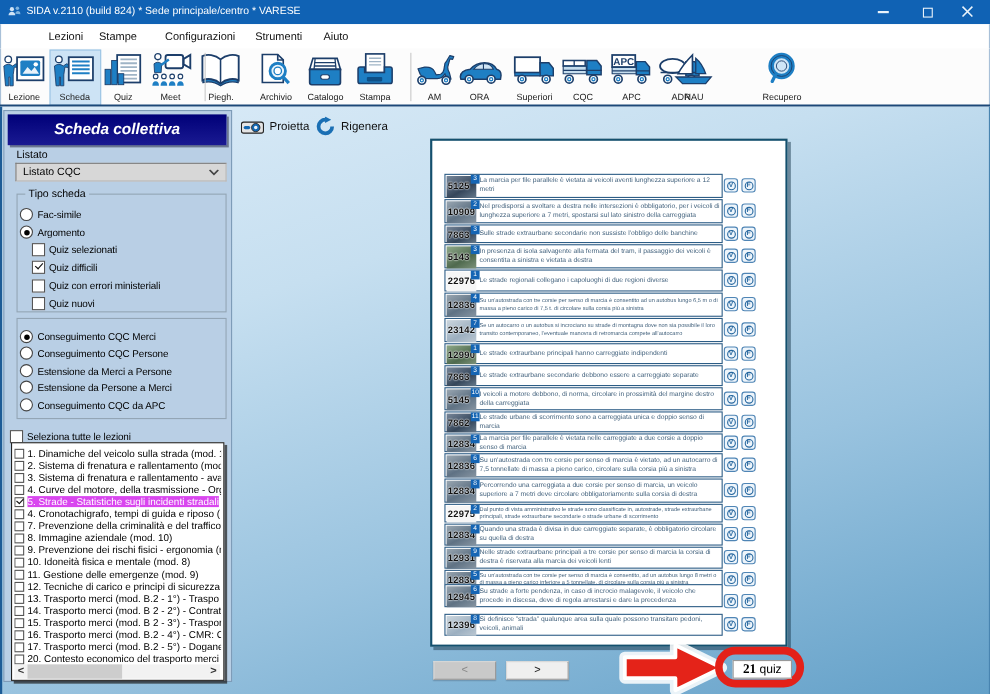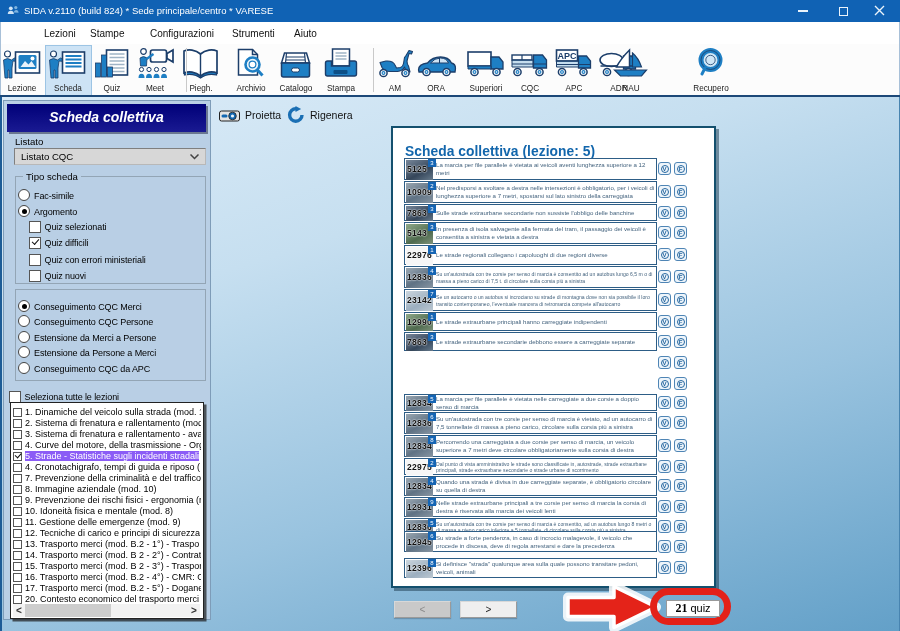--- a/index.html
+++ b/index.html
@@ -25,21 +25,21 @@
 .glab{position:absolute;top:-6px;left:7px;background:#b9cfe5;padding:0 3px;font-size:9.6px;color:#000;}
 .ctl{position:absolute;font-size:9px;letter-spacing:-0.1px;color:#000;height:13px;line-height:13px;white-space:nowrap;}
 .rad{display:inline-block;width:12px;height:12px;border-radius:50%;background:#fff;border:1px solid #444;vertical-align:-2.5px;margin-right:4px;position:relative;}
 .rad.on::after{content:"";position:absolute;left:2.5px;top:2.5px;width:5px;height:5px;border-radius:50%;background:#000;}
 .chk{display:inline-block;width:11.5px;height:11.5px;background:#fff;border:1px solid #555;vertical-align:-2.5px;margin-right:4px;position:relative;}
 .chk.on::after{content:"";position:absolute;left:1.5px;top:0.5px;width:6px;height:3px;border-left:1.6px solid #111;border-bottom:1.6px solid #111;transform:rotate(-48deg);}
 #llist{left:6px;top:301px;width:194px;height:217px;background:#fff;border:1.5px solid #222;box-shadow:2.5px 2.5px 0 rgba(30,30,30,0.7);}
 .li{position:absolute;left:2px;height:11px;font-size:9px;line-height:11px;color:#000;white-space:nowrap;overflow:hidden;width:188px;}
 .li .chk{width:9px;height:9px;vertical-align:-1.5px;margin-right:3px;}
 .li .chk.on::after{left:0.5px;top:0px;width:5px;height:2.6px;border-left:1.3px solid #111;border-bottom:1.3px solid #111;}
-.li.sel .t{background:#8b5cf6;color:#fff;}
+.li.sel .t{background:#d946ef;color:#fff;}
 #hscroll{position:absolute;left:2px;bottom:1px;height:13px;width:187px;background:#f2f2f2;}
 #hthumb{position:absolute;left:12px;top:0;width:86px;height:13px;background:#cdcdcd;}
 .harr{position:absolute;top:0;width:12px;height:13px;font-size:10px;color:#333;text-align:center;line-height:13px;font-weight:bold;}
 #projrow{left:219px;top:11px;height:16px;font-size:10.5px;color:#111;}
 #sheet{left:391px;top:29px;width:325px;height:462px;background:#fff;border:2px solid #14506e;box-shadow:3px 3px 0 rgba(25,55,75,0.5);}
 #sheettitle{left:12px;top:16px;font-size:13.8px;font-weight:bold;color:#1266ac;letter-spacing:0.05px;}
 .qrow{position:absolute;left:11px;width:253px;border:1px solid #2d5d86;background:#fff;}
 .qthumb{position:absolute;left:1px;top:1px;width:27px;}
 .td{background:linear-gradient(150deg,#78879a,#35465a 60%,#667a8c);}
 .tm{background:linear-gradient(150deg,#9aa7b2,#5f7284 55%,#8795a2);}
@@ -331,21 +331,20 @@
         <rect x="2.5" y="4.5" width="6" height="3" rx="1.5" fill="#1468b2"></rect>
       </svg>
     <span style="position:absolute;left:26px;top:1px">Proietta</span>
     <svg style="position:absolute;left:68px;top:-2px" width="18" height="18" viewBox="0 0 18 18">
         <path d="M15 9A6.2 6.2 0 1 1 9 2.8" fill="none" stroke="#1a6fb4" stroke-width="3.4"></path>
         <path d="M8.5 0l5.6 2.9-5.6 3z" fill="#1a6fb4"></path>
       </svg>
     <span style="position:absolute;left:91px;top:1px">Rigenera</span>
   </div>
   <div class="abs" id="sheet">
-    <div class="abs" id="sheettitle">Scheda collettiva (lezione: 5)</div>
 <div class="qrow" style="top:30px;height:22px">
         <div class="qthumb td" style="height:20px"></div>
         <div class="qnum" style="top:5px">5125</div>
         <div class="qbadge">3</div>
         <div class="qtext" style="font-size:6.1px;line-height:8.1px">La marcia per file parallele è vietata ai veicoli aventi lunghezza superiore a 12 metri</div>
       </div>
 <div class="vf" style="left:265px;top:34px">
         <span>V</span>
       </div>
 <div class="vf" style="left:281px;top:34px">
@@ -440,25 +439,37 @@
         <div class="qnum" style="top:4px">7863</div>
         <div class="qbadge">3</div>
         <div class="qtext" style="font-size:6.1px;line-height:8.1px">Le strade extraurbane secondarie debbono essere a carreggiate separate</div>
       </div>
 <div class="vf" style="left:265px;top:207px">
         <span>V</span>
       </div>
 <div class="vf" style="left:281px;top:207px">
         <span>F</span>
       </div>
+<div class="qrow" style="top:224px;height:21px">
+        <div class="qthumb tm" style="height:19px"></div>
+        <div class="qnum" style="top:5px">5145</div>
+        <div class="qbadge">10</div>
+        <div class="qtext" style="font-size:6.1px;line-height:8.1px">I veicoli a motore debbono, di norma, circolare in prossimità del margine destro della carreggiata</div>
+      </div>
 <div class="vf" style="left:265px;top:228px">
         <span>V</span>
       </div>
 <div class="vf" style="left:281px;top:228px">
         <span>F</span>
+      </div>
+<div class="qrow" style="top:246px;height:19px">
+        <div class="qthumb td" style="height:17px"></div>
+        <div class="qnum" style="top:4px">7862</div>
+        <div class="qbadge">11</div>
+        <div class="qtext" style="font-size:6.1px;line-height:8.1px">Le strade urbane di scorrimento sono a carreggiata unica e doppio senso di marcia</div>
       </div>
 <div class="vf" style="left:265px;top:249px">
         <span>V</span>
       </div>
 <div class="vf" style="left:281px;top:249px">
         <span>F</span>
       </div>
 <div class="qrow" style="top:266px;height:17px">
         <div class="qthumb tm" style="height:15px"></div>
         <div class="qnum" style="top:3px">12834</div>

